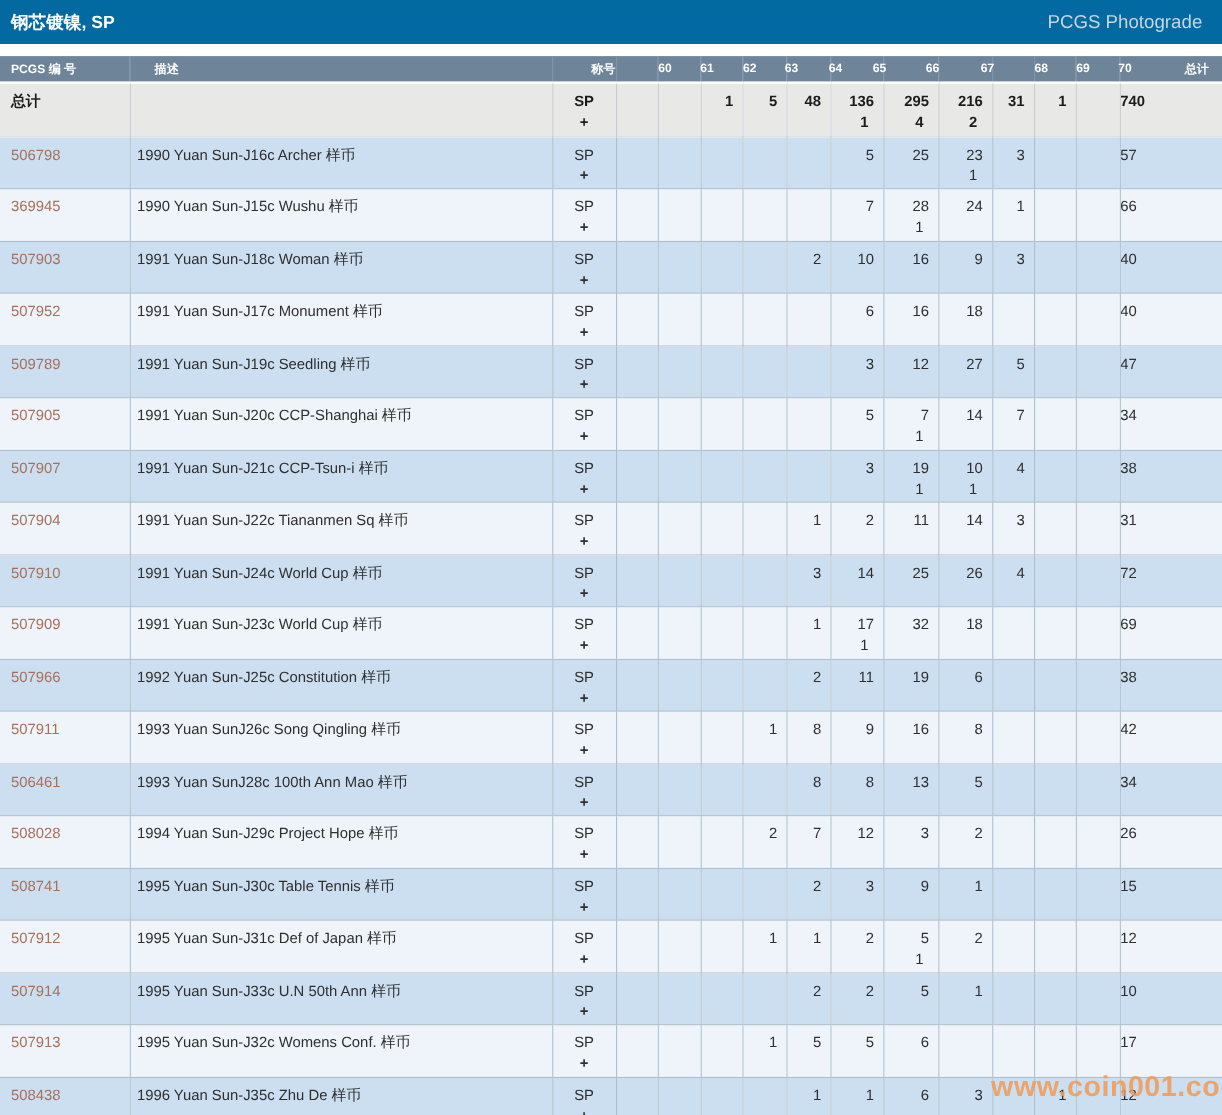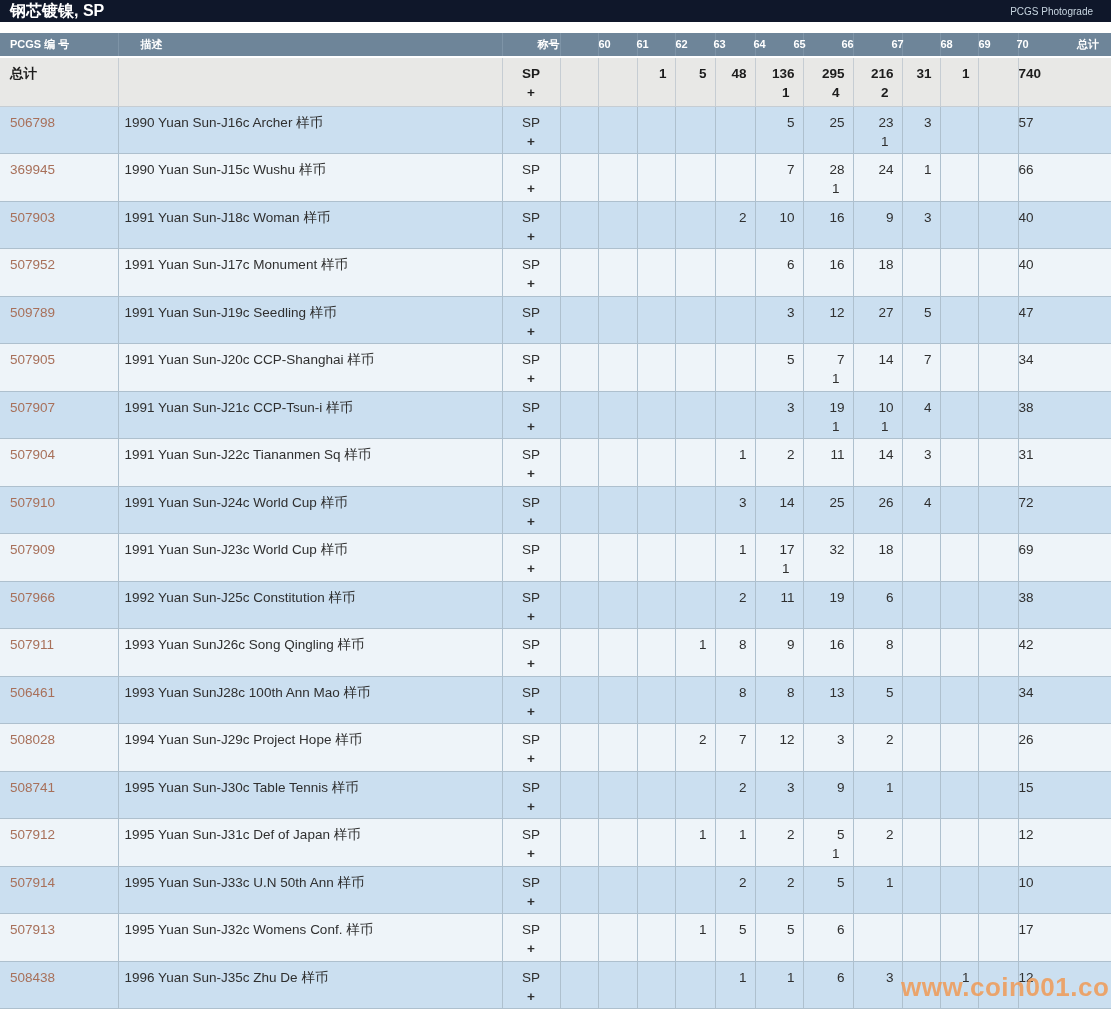--- a/index.html
+++ b/index.html
@@ -1,22 +1,22 @@
 <!DOCTYPE html>
 <html><head>
 <meta charset="utf-8">
 <style>
   * { margin:0; padding:0; box-sizing:border-box; }
   html,body { width:1111px; height:1014px; overflow:hidden; background:#fff;
     font-family:"Liberation Sans","DejaVu Sans",sans-serif; position:relative; }
 
-  .titlebar { height:22px; background:#0f172a; display:flex; align-items:center;
+  .titlebar { height:40px; background:#0369a1; display:flex; align-items:center;
     justify-content:space-between; padding:0 18px 0 10px; }
   .titlebar .title { color:#ffffff; font-weight:bold; font-size:16px; }
-  .titlebar .pg-link { color:#c7d5e0; font-size:10px; text-decoration:none; cursor:pointer; }
+  .titlebar .pg-link { color:#c7d5e0; font-size:17px; text-decoration:none; cursor:pointer; }
 
   .gap { height:11px; background:#fff; }
 
   table { border-collapse:collapse; table-layout:fixed; width:1111px; }
 
   thead th { background:#6e8599; color:#fff; font-size:11px; font-weight:bold;
     height:24px; vertical-align:middle; padding:2px 0 3px;
     border:1px solid #7e94a7; border-top:none; border-bottom:2px solid #ffffff; }
   thead th:first-child { border-left:none; }
   thead th:last-child { border-right:none; }

